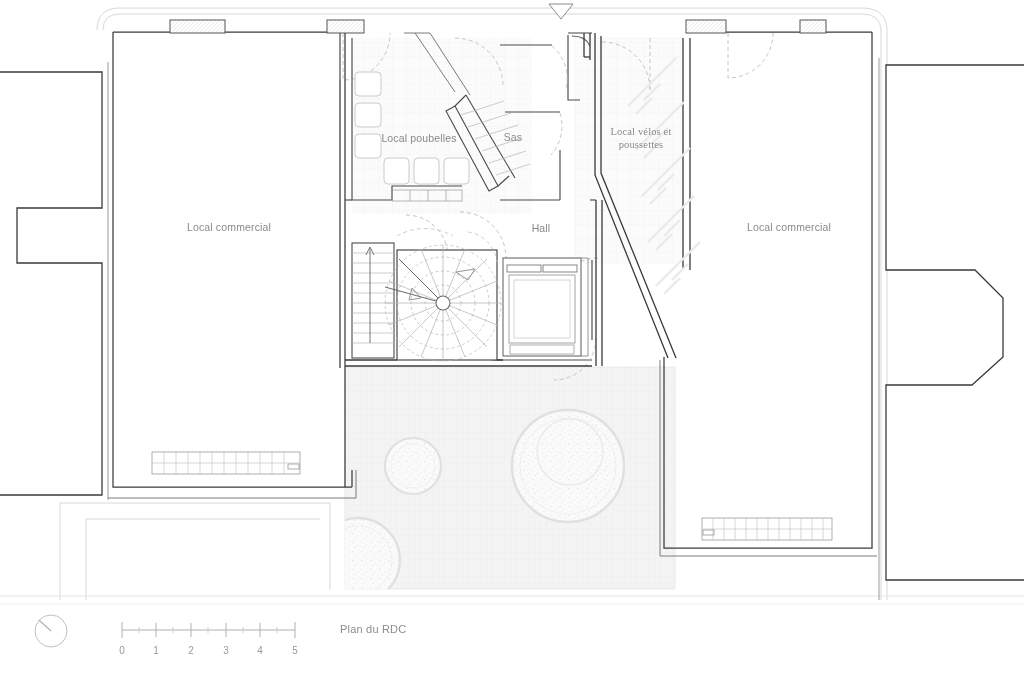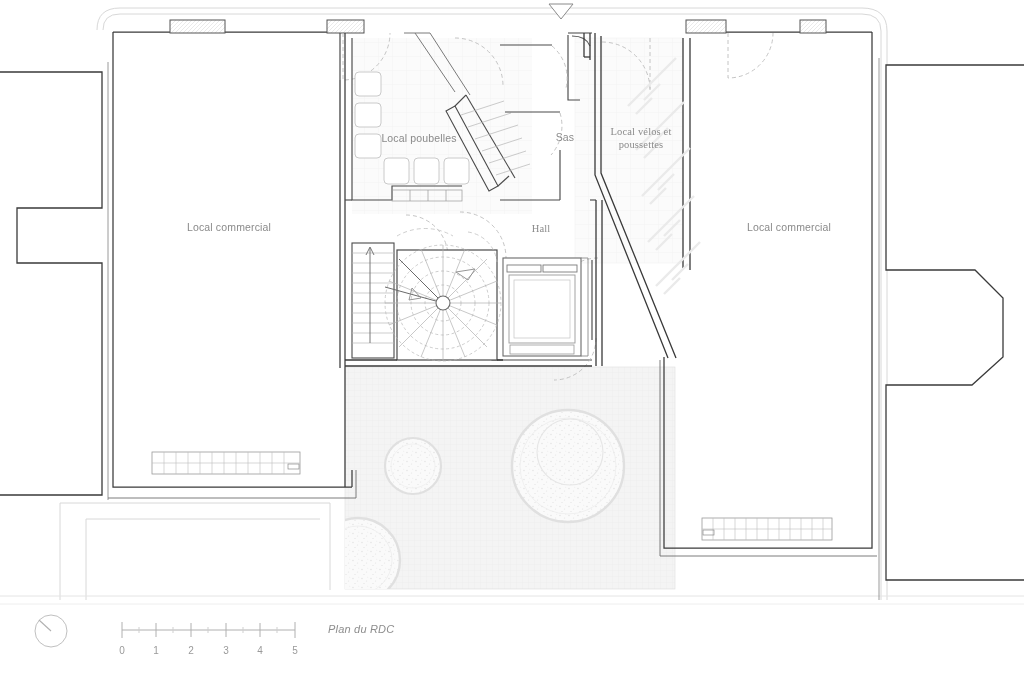--- a/index.html
+++ b/index.html
@@ -383,30 +383,30 @@
         <path d="M243 627 L243 633"></path>
         <path d="M277 627 L277 633"></path>
       </g>
     </g>
   </svg>
 
   <div class="room-label" style="left:169px; top:221px; width:120px;">Local commercial</div>
 
   <div class="room-label" style="left:369px; top:132px; width:100px;">Local poubelles</div>
 
-  <div class="room-label" style="left:540px; top:131px; width:50px;">Sas</div>
+  <div class="room-label" style="left:488px; top:131px; width:50px;">Sas</div>
 
   <div class="room-label" style="left:596px; top:125px; width:90px;font-family:Liberation Serif, serif;">Local vélos et
 poussettes</div>
 
-  <div class="room-label" style="left:516px; top:222px; width:50px;font-family:Liberation Serif, serif;">Hall</div>
+  <div class="room-label" style="left:516px; top:222px; width:50px;">Hall</div>
 
   <div class="room-label" style="left:729px; top:221px; width:120px;">Local commercial</div>
 
-  <div class="caption" style="left:328px; top:623px;font-style:italic;">Plan du RDC</div>
+  <div class="caption" style="left:340px; top:623px;">Plan du RDC</div>
 
   <div class="scale-num" style="left:112px; top:645px;">0</div>
   <div class="scale-num" style="left:146px; top:645px;">1</div>
   <div class="scale-num" style="left:181px; top:645px;">2</div>
   <div class="scale-num" style="left:216px; top:645px;">3</div>
   <div class="scale-num" style="left:250px; top:645px;">4</div>
   <div class="scale-num" style="left:285px; top:645px;">5</div>
 
 </div>
 

